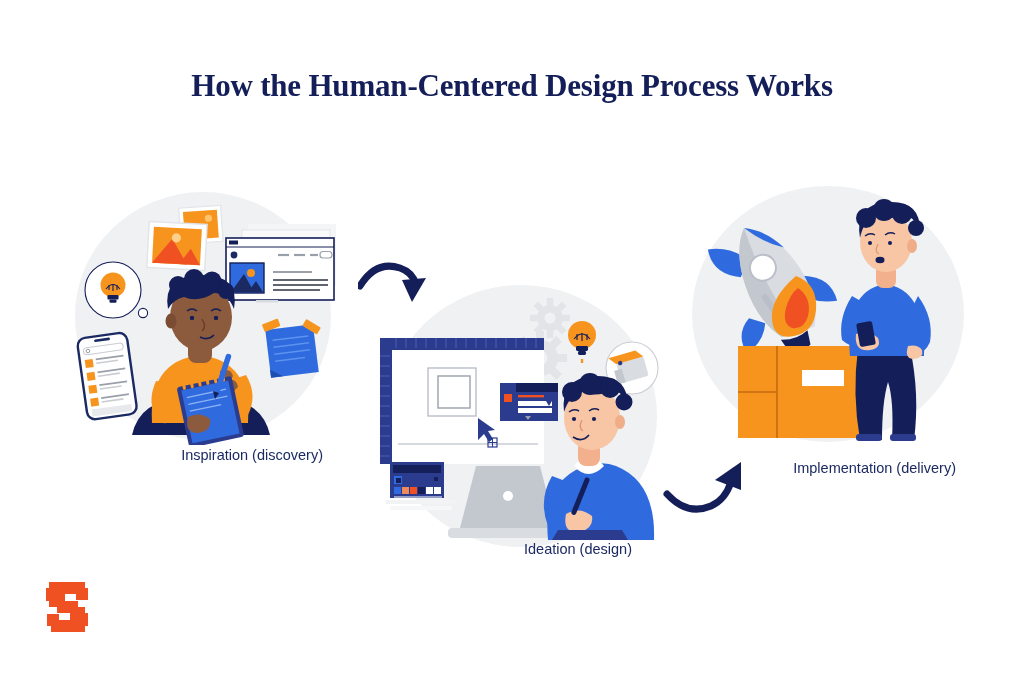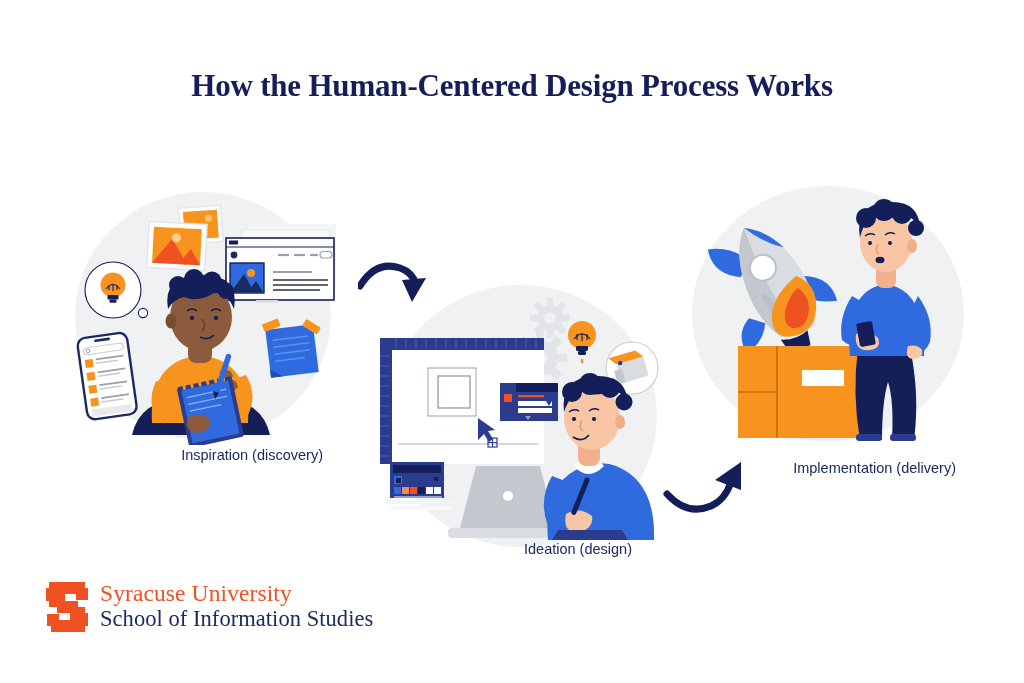--- a/index.html
+++ b/index.html
@@ -493,19 +493,15 @@
   </svg>
 
   <div class="caption" id="cap1">Inspiration (discovery)</div>
   <div class="caption" id="cap2">Ideation (design)</div>
   <div class="caption" id="cap3">Implementation (delivery)</div>
 
   <div class="logo">
     <svg class="logo-mark" viewBox="0 0 44 50">
       <path d="M10 0 H40 V6 H43 V18 H31 V12 H20 V19 H33 V25 H40 V31 H43 V44 H40 V50 H6 V44 H2 V32 H14 V38 H25 V31 H12 V25 H4 V19 H1 V6 H4 V0 Z" fill="#F05123"></path>
     </svg>
-    <div class="logo-text">
-      <div class="logo-line1">Syracuse University</div>
-      <div class="logo-line2">School of Information Studies</div>
-    </div>
   </div>
 
 </div>
 
 </body></html>

